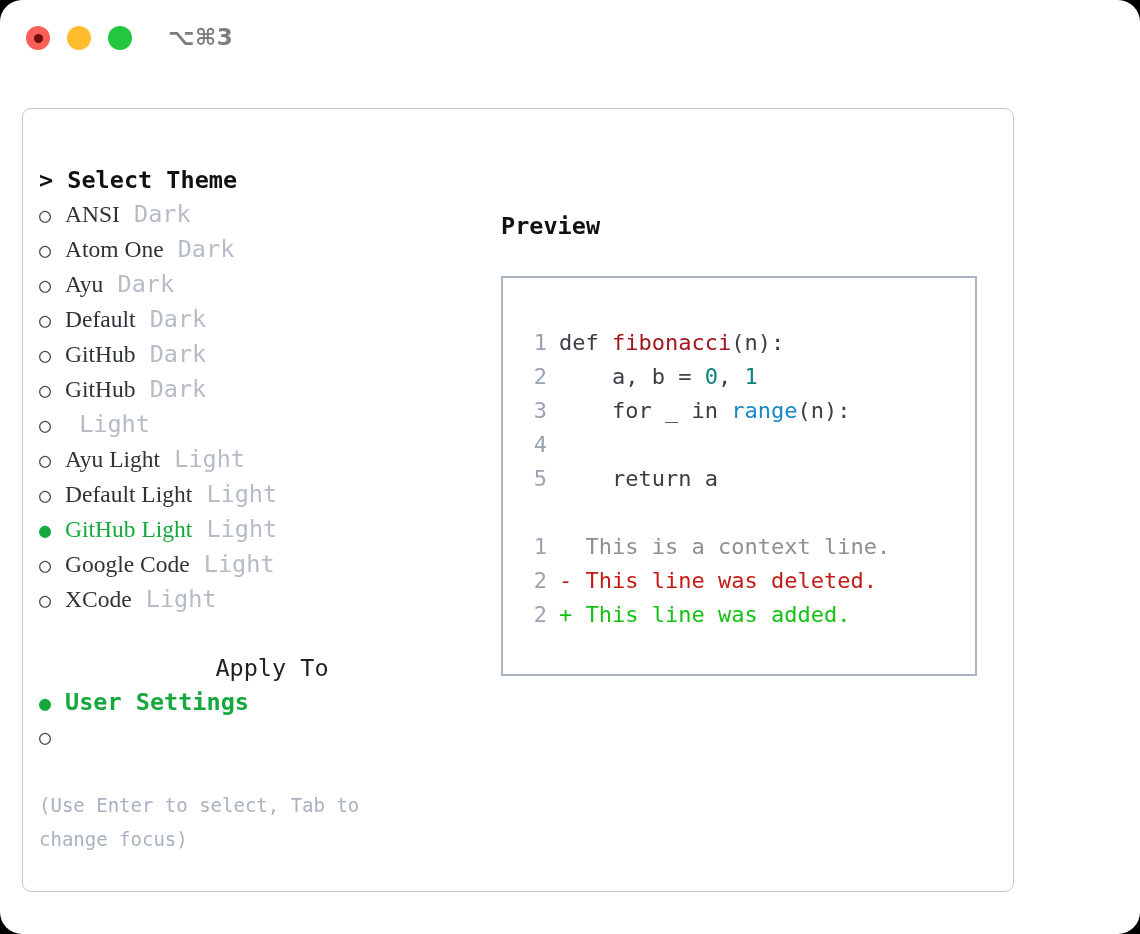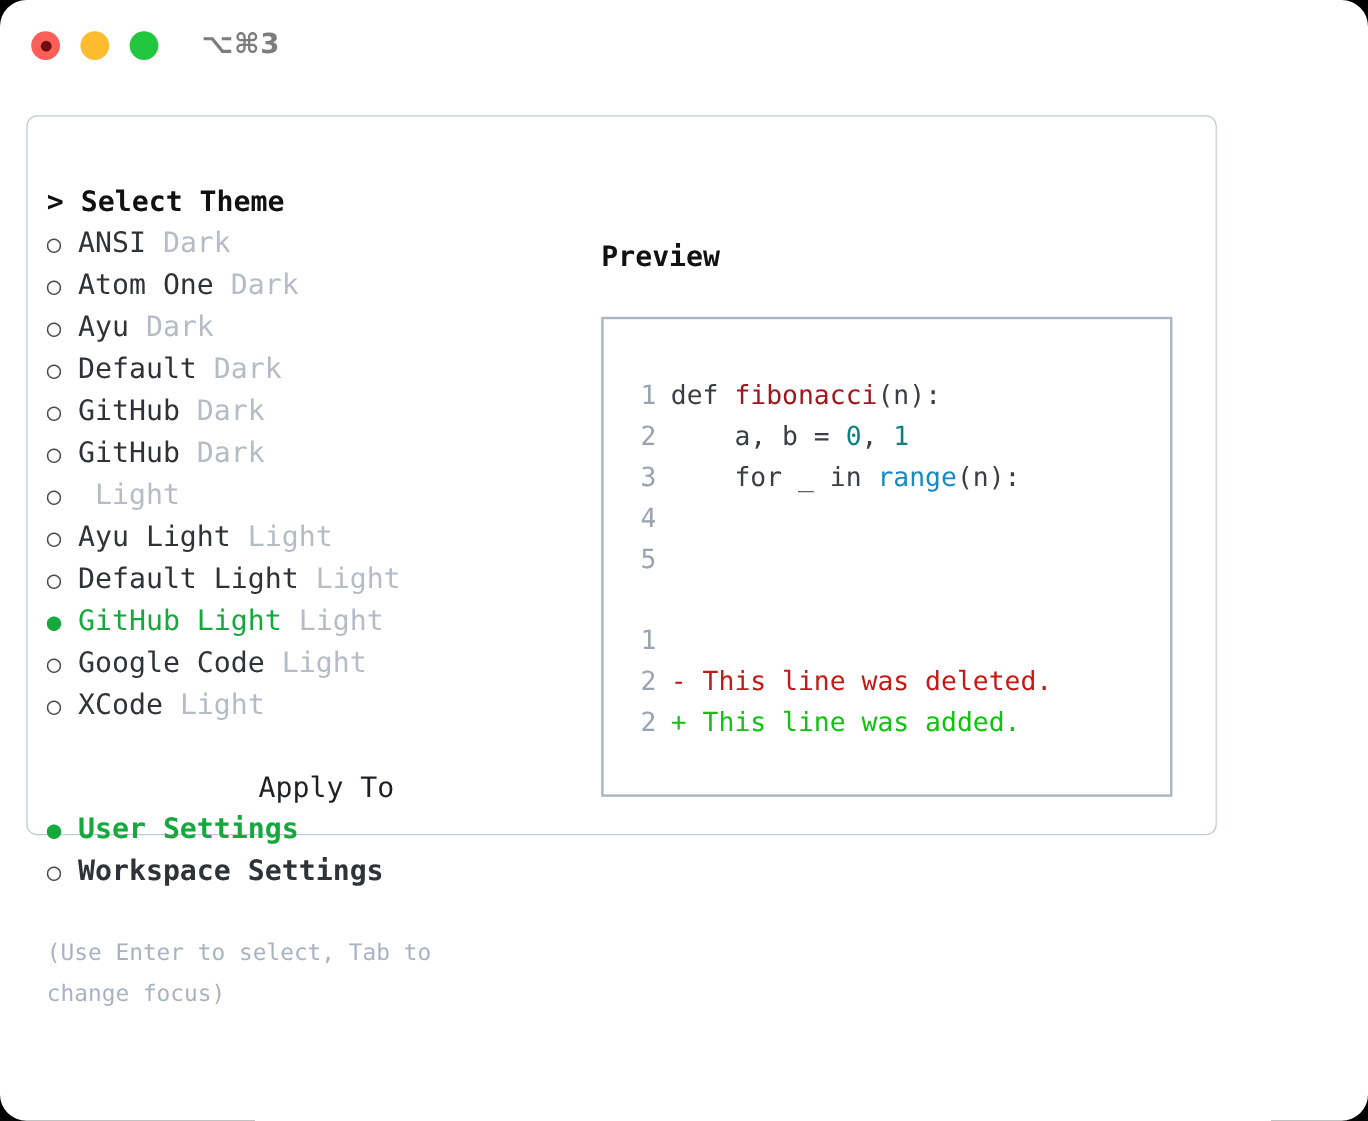--- a/index.html
+++ b/index.html
@@ -70,23 +70,23 @@
     font-weight: 600;
     letter-spacing: 0.5px;
     color: #7d7d7d;
     white-space: pre;
   }
 
   
   .panel {
     position: absolute;
     left: 22px;
-    top: 96px;
+    top: 108px;
     width: 992px;
-    height: 600px;
+    height: 784px;
     box-sizing: border-box;
     border: 1.6px solid #c2cad6;
     border-radius: 9px;
     background: #ffffff;
   }
 
   .columns {
     position: absolute;
     left: 0; top: 0;
     width: 100%;
@@ -126,21 +126,21 @@
   }
   .marker {
     display: inline-block;
     width: 26px;
     flex: 0 0 26px;
     font-size: 20px;
     color: #4a4a4a;
     line-height: 34px;
   }
   .theme-row.selected .marker { color: #15a83c; }
-  .theme-name { color: #2f3338; }
+  .theme-name { color: #2f3338; font-family: Liberation Serif, serif; }
   .theme-row.selected .theme-name { color: #15a83c; }
   .theme-tag { color: #b6bcc6; }
 
   .subsection {
     margin-top: 34px;
   }
   .subsection-title {
     font-size: 23.5px;
     color: #1d2125;
     line-height: 34px;
@@ -251,41 +251,41 @@
             <li class="theme-row"><span class="marker">○</span><span class="theme-name">Default Light</span><span> </span><span class="theme-tag">Light</span></li>
             <li class="theme-row selected"><span class="marker">●</span><span class="theme-name">GitHub Light</span><span> </span><span class="theme-tag">Light</span></li>
             <li class="theme-row"><span class="marker">○</span><span class="theme-name">Google Code</span><span> </span><span class="theme-tag">Light</span></li>
             <li class="theme-row"><span class="marker">○</span><span class="theme-name">XCode</span><span> </span><span class="theme-tag">Light</span></li>
           </ul>
 
         <div class="subsection">
           <div class="subsection-title">Apply To</div>
           <div id="apply-list">
               <div class="apply-row selected"><span class="marker">●</span><span class="label">User Settings</span></div>
-              <div class="apply-row"><span class="marker">○</span><span class="label">Workspace Settings</span></div>
+              <div class="apply-row"><span class="marker">○</span></div>
             </div>
         </div>
 
         <div class="hint">(Use Enter to select, Tab to change focus)</div>
       </div>
 
       <div class="col-right">
         <div class="preview-title">Preview</div>
 
         <div class="preview-box">
           <div class="code-area">
             <div id="code-lines">
                 <div class="code-line"><span class="lineno">1</span><span><span class="code-text">def </span><span class="tok-fn">fibonacci</span><span class="code-text">(n):</span></span></div>
                 <div class="code-line"><span class="lineno">2</span><span><span class="code-text">    a, b = </span><span class="tok-num">0</span><span class="code-text">, </span><span class="tok-num">1</span></span></div>
                 <div class="code-line"><span class="lineno">3</span><span><span class="code-text">    for _ in </span><span class="tok-builtin">range</span><span class="code-text">(n):</span></span></div>
                 <div class="code-line"><span class="lineno">4</span></div>
-                <div class="code-line"><span class="lineno">5</span></div>
+                <div class="code-line"><span class="lineno">5</span><span><span class="code-text">    return a</span></span></div>
               </div>
             <div class="diff-block" id="diff-lines">
-                <div class="diff-line"><span class="lineno">1</span></div>
+                <div class="diff-line"><span class="lineno">1</span><span class="diff-ctx">  This is a context line.</span></div>
                 <div class="diff-line"><span class="lineno">2</span><span class="diff-del">- This line was deleted.</span></div>
                 <div class="diff-line"><span class="lineno">2</span><span class="diff-add">+ This line was added.</span></div>
               </div>
           </div>
         </div>
       </div>
 
     </div>
   </div>
 </div>

